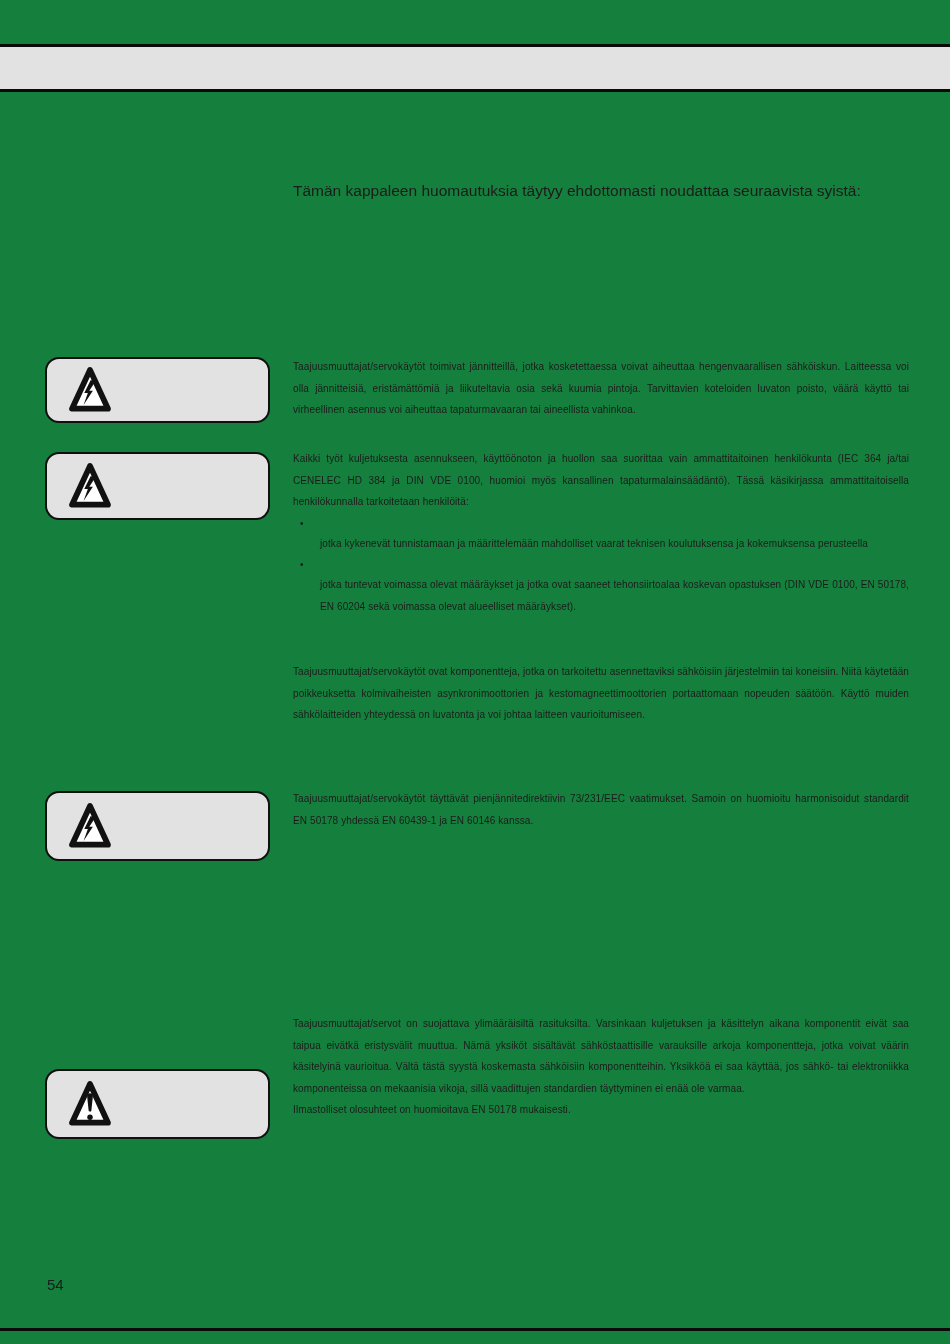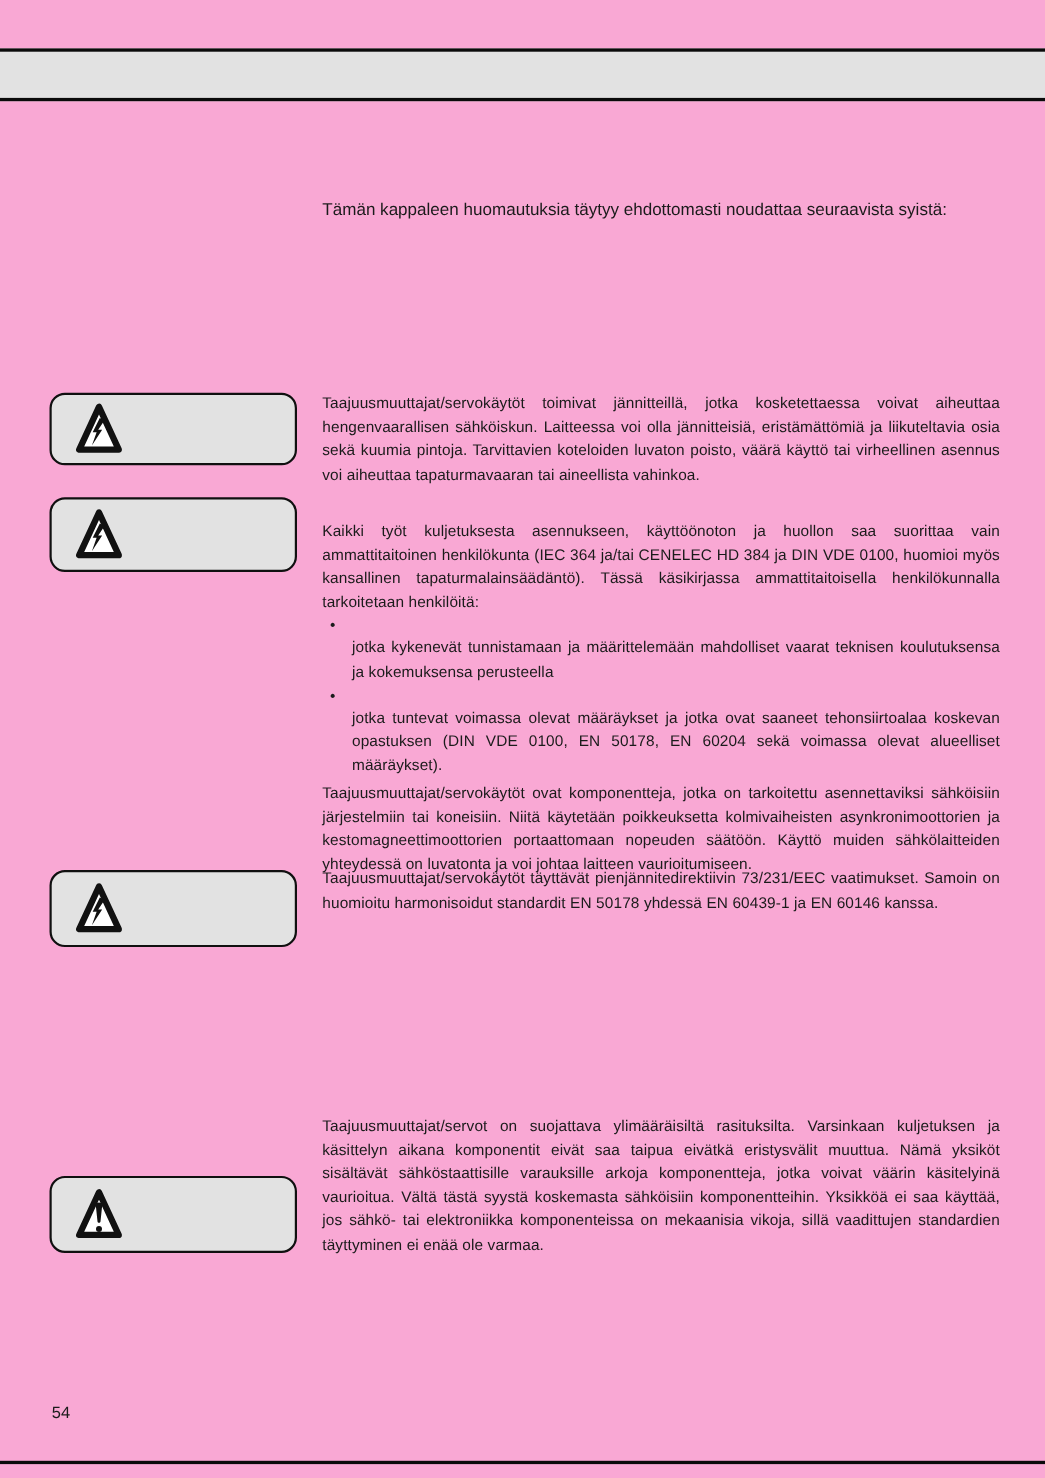--- a/index.html
+++ b/index.html
@@ -6,39 +6,39 @@
     margin: 0;
     padding: 0;
     background: #ffffff;
     font-family: "Liberation Sans", sans-serif;
     color: #1b1b1b;
   }
   #page {
     position: relative;
     width: 950px;
     height: 1344px;
-    background: #f9a8d4;
+    background: #15803d;
     overflow: hidden;
   }
   .header-bar {
     position: absolute;
     left: 0;
     top: 44px;
     width: 950px;
     height: 42px;
     background: #e2e2e2;
     border-top: 3px solid #0a0a0a;
     border-bottom: 3px solid #0a0a0a;
     box-sizing: content-box;
   }
   .text-col {
     position: absolute;
     left: 293px;
     width: 616px;
-    font-size: 14px;
+    font-size: 10px;
     line-height: 21.6px;
     text-align: justify;
     letter-spacing: 0.1px;
   }
   .text-col p { margin: 0; }
   .intro {
     position: absolute;
     left: 293px;
     top: 180px;
     width: 630px;
@@ -117,41 +117,42 @@
       <path d="M32 8 L7 62 L57 62 Z" fill="#ffffff" stroke="#111111" stroke-width="8" stroke-linejoin="round"></path>
       <path d="M32 21 C34.6 21 36.2 22.6 36 25.2 L33.9 45 C33.7 47.2 30.3 47.2 30.1 45 L28 25.2 C27.8 22.6 29.4 21 32 21 Z" fill="#111111"></path>
       <circle cx="32" cy="54.5" r="3.8" fill="#111111"></circle>
     </svg>
   </div>
 
   <div class="text-col" style="top:356px;">
     <p>Taajuusmuuttajat/servokäytöt toimivat jännitteillä, jotka kosketettaessa voivat aiheuttaa hengenvaarallisen sähköiskun. Laitteessa voi olla jännitteisiä, eristämättömiä ja liikuteltavia osia sekä kuumia pintoja. Tarvittavien koteloiden luvaton poisto, väärä käyttö tai virheellinen asennus voi aiheuttaa tapaturmavaaran tai aineellista vahinkoa.</p>
   </div>
 
-  <div class="text-col" style="top:472px;">
+  <div class="text-col" style="top:448px;">
     <p>Kaikki työt kuljetuksesta asennukseen, käyttöönoton ja huollon saa suorittaa vain ammattitaitoinen henkilökunta (IEC 364 ja/tai CENELEC HD 384 ja DIN VDE 0100, huomioi myös kansallinen tapaturmalainsäädäntö). Tässä käsikirjassa ammattitaitoisella henkilökunnalla tarkoitetaan henkilöitä:</p>
     <div class="bullet-row">
       <span class="bullet-marker">•</span>
       <span class="bullet-text">jotka kykenevät tunnistamaan ja määrittelemään mahdolliset vaarat teknisen koulutuksensa ja kokemuksensa perusteella</span>
     </div>
     <div class="bullet-row">
       <span class="bullet-marker">•</span>
       <span class="bullet-text">jotka tuntevat voimassa olevat määräykset ja jotka ovat saaneet tehonsiirtoalaa koskevan opastuksen (DIN VDE 0100, EN 50178, EN 60204 sekä voimassa olevat alueelliset määräykset).</span>
     </div>
   </div>
 
-  <div class="text-col" style="top:710px;">
+  <div class="text-col" style="top:661px;">
     <p>Taajuusmuuttajat/servokäytöt ovat komponentteja, jotka on tarkoitettu asennettaviksi sähköisiin järjestelmiin tai koneisiin. Niitä käytetään poikkeuksetta kolmivaiheisten asynkronimoottorien ja kestomagneettimoottorien portaattomaan nopeuden säätöön. Käyttö muiden sähkölaitteiden yhteydessä on luvatonta ja voi johtaa laitteen vaurioitumiseen.</p>
   </div>
 
   <div class="text-col" style="top:788px;">
     <p>Taajuusmuuttajat/servokäytöt täyttävät pienjännitedirektiivin 73/231/EEC vaatimukset. Samoin on huomioitu harmonisoidut standardit EN 50178 yhdessä EN 60439-1 ja EN 60146 kanssa.</p>
   </div>
 
   <div class="text-col" style="top:1013px;">
     <p>Taajuusmuuttajat/servot on suojattava ylimääräisiltä rasituksilta. Varsinkaan kuljetuksen ja käsittelyn aikana komponentit eivät saa taipua eivätkä eristysvälit muuttua. Nämä yksiköt sisältävät sähköstaattisille varauksille arkoja komponentteja, jotka voivat väärin käsitelyinä vaurioitua. Vältä tästä syystä koskemasta sähköisiin komponentteihin. Yksikköä ei saa käyttää, jos sähkö- tai elektroniikka komponenteissa on mekaanisia vikoja, sillä vaadittujen standardien täyttyminen ei enää ole varmaa.</p>
+    <p>Ilmastolliset olosuhteet on huomioitava EN 50178 mukaisesti.</p>
   </div>
 
   <div class="page-number">54</div>
 
   <div class="bottom-rule"></div>
 
 </div>
 
 </body></html>

